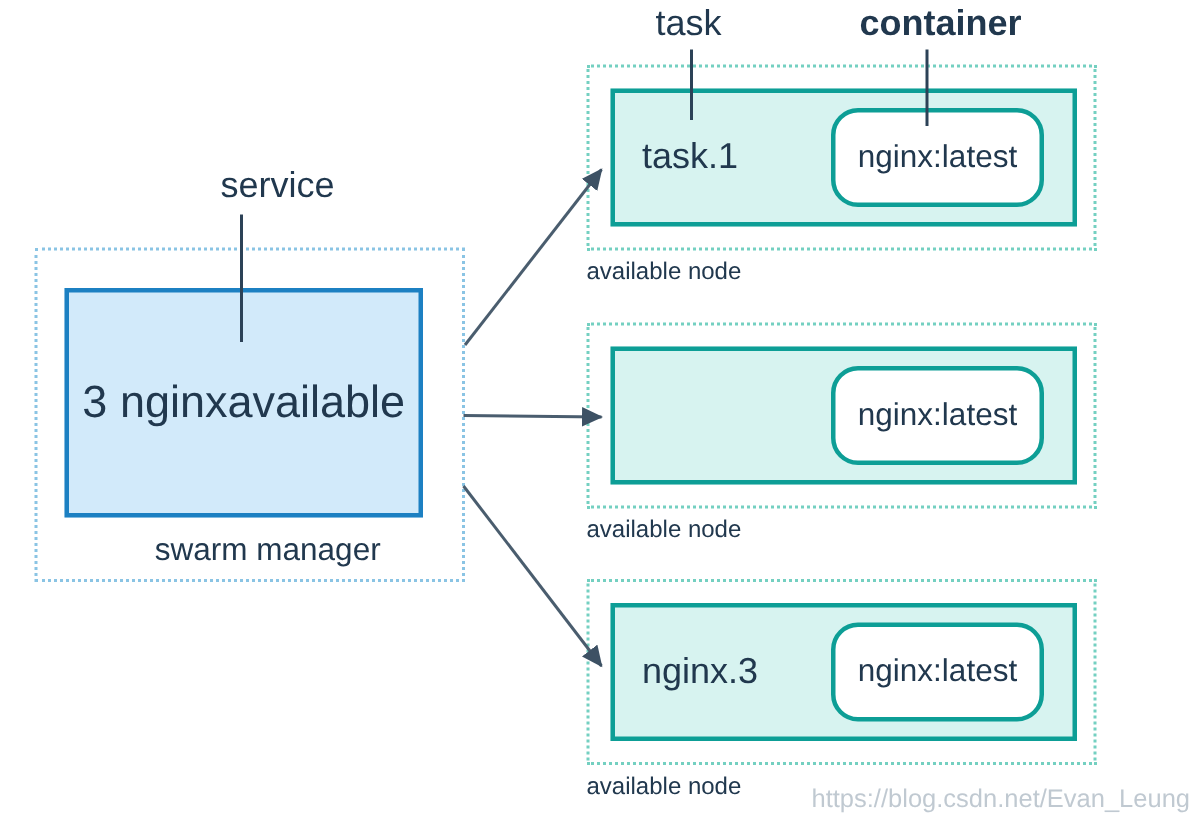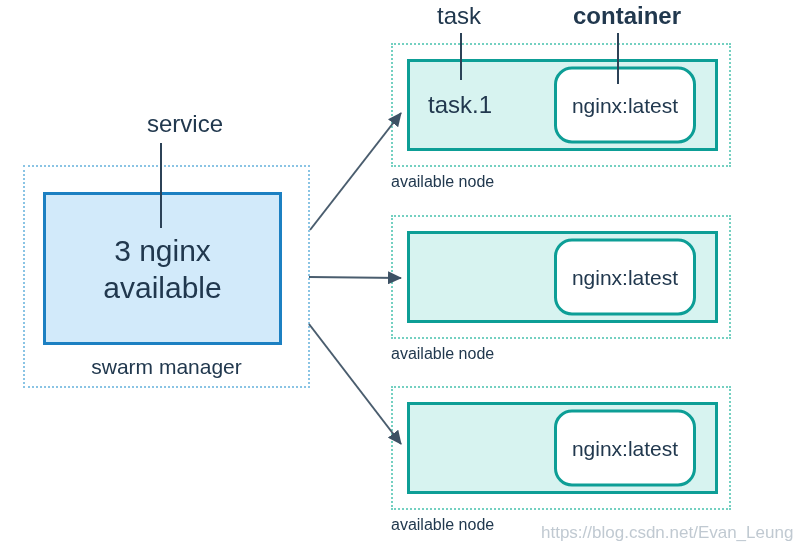--- a/index.html
+++ b/index.html
@@ -44,26 +44,26 @@
   
   .swarm-dotted{
     position:absolute;left:23px;top:165px;width:287px;height:223px;
     border:2px dotted var(--swarm-dot);
     z-index:1;
   }
   .service-box{
     position:absolute;left:43px;top:192px;width:239px;height:153px;
     background:var(--svc-fill);
     border:3px solid var(--svc-border);
-    display:flex;flex-direction:column;align-items:center;justify-content:center;
+    display:flex;flex-direction:row;align-items:center;justify-content:center;
     font-size:30px;line-height:37px;
     z-index:2;
   }
   .swarm-caption{
-    position:absolute;left:23px;top:355px;width:287px;
+    position:absolute;left:35px;top:355px;width:287px;
     text-align:center;font-size:21px;
     z-index:2;
   }
 
   
   .node{position:absolute;left:391px;width:340px;z-index:1;}
   .node-1{top:43px;}
   .node-2{top:215px;}
   .node-3{top:386px;}
   .node-frame{
@@ -76,21 +76,21 @@
     border:3px solid var(--task-border);
     display:flex;align-items:center;
   }
   .task-name{
     margin-left:18px;
     font-size:24px;
     white-space:nowrap;
   }
   .container-box{
     position:absolute;right:19px;top:50%;transform:translateY(-50%);
-    width:142px;height:77px;
+    width:142px;height:66px;
     background:#ffffff;
     border:3px solid var(--task-border);
     border-radius:18px;
     display:flex;align-items:center;justify-content:center;text-align:right;
   }
   .container-image{font-size:21px;white-space:nowrap;}
   .node-caption{
     width:340px;
     margin-top:6px;font-size:16px;
   }
@@ -158,20 +158,21 @@
           <span class="container-image">nginx:latest</span>
         </div>
       </div>
     </div>
     <div class="node-caption">available node</div>
   </div>
 
   <div class="node node-3">
     <div class="node-frame">
       <div class="task-box">
+        <span class="task-name">nginx.3</span>
         <div class="container-box">
           <span class="container-image">nginx:latest</span>
         </div>
       </div>
     </div>
     <div class="node-caption">available node</div>
   </div>
 
 </div>
 

